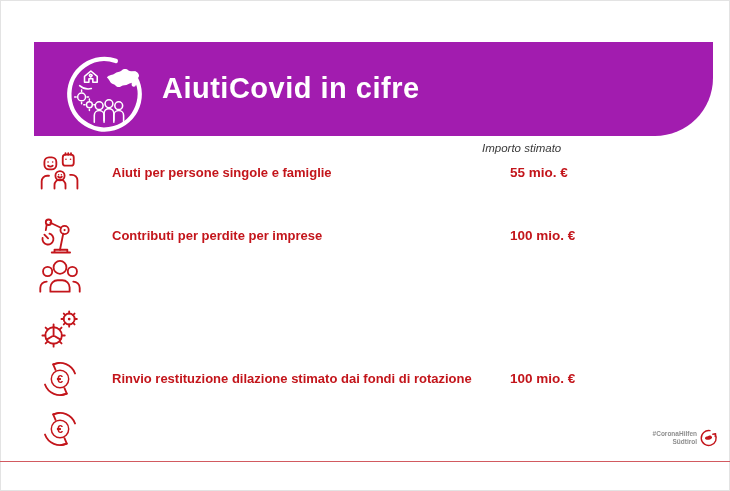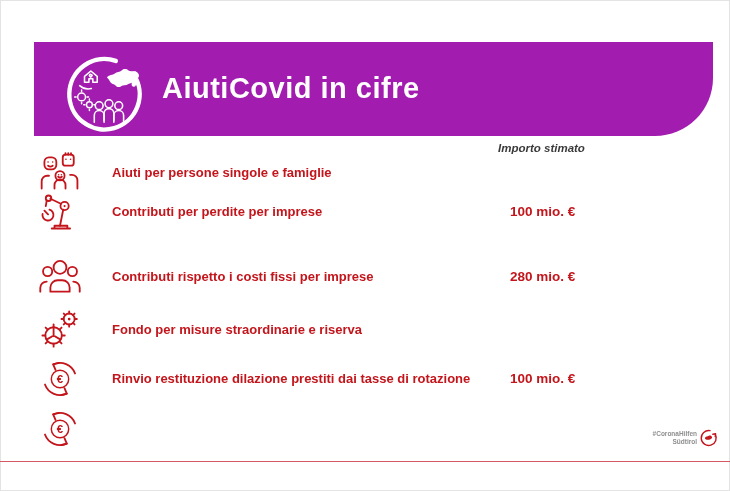--- a/index.html
+++ b/index.html
@@ -19,37 +19,37 @@
     margin-left:26px;
   }
   .banner-logo{position:absolute;left:30px;top:8px;width:86px;height:86px;}
   .banner-title{
     position:absolute;left:128px;top:30px;
     color:#ffffff;font-size:29px;font-weight:bold;letter-spacing:.5px;
     white-space:nowrap;
   }
   
   .col-header{
-    position:absolute;left:498px;top:142px;
-    font-size:11.5px;font-weight:bold;font-style:italic;color:#3a3a3a;
+    position:absolute;left:482px;top:142px;
+    font-size:11.5px;font-weight:normal;font-style:italic;color:#3a3a3a;
     white-space:nowrap;
   }
   
   .row{position:absolute;left:0;width:672px;height:48px;}
   .row .icon{position:absolute;left:38px;top:2px;width:44px;height:44px;}
   .row .icon svg{width:44px;height:44px;}
   .row .label{
     position:absolute;left:112px;top:0;height:48px;line-height:48px;
     font-size:13px;font-weight:bold;color:#c3151b;white-space:nowrap;
   }
   .row .amount{
     position:absolute;left:510px;top:0;height:48px;line-height:48px;
     font-size:13.5px;font-weight:bold;color:#c3151b;white-space:nowrap;
   }
-  .r1{top:149px}.r2{top:188px}.r3{top:253px}.r4{top:306px}.r5{top:355px}.r6{top:405px}
+  .r1{top:149px}.r2{top:212px}.r3{top:253px}.r4{top:306px}.r5{top:355px}.r6{top:405px}
   
   .footer-rule{position:absolute;left:0;top:461px;width:730px;height:1px;background:#d25a60;}
   .brand{
     position:absolute;left:590px;top:430px;width:107px;text-align:right;
     color:#8e8e8e;font-size:6.5px;line-height:7.5px;font-weight:bold;
   }
   .brand-logo{position:absolute;left:699px;top:428px;width:20px;height:20px;}
   .ic{stroke:#c3151b;fill:none;stroke-width:2;stroke-linecap:round;stroke-linejoin:round;}
   .icf{fill:#c3151b;stroke:none;}
   .wl{stroke:#ffffff;fill:none;stroke-linecap:round;stroke-linejoin:round;}
@@ -112,20 +112,21 @@
             <circle cx="11" cy="12" r=".9"></circle>
             <circle cx="16" cy="12" r=".9"></circle>
             <circle cx="30.5" cy="9" r=".9"></circle>
             <circle cx="35.5" cy="9" r=".9"></circle>
             <circle cx="22.5" cy="26" r=".8"></circle>
             <circle cx="25.5" cy="26" r=".8"></circle>
           </g>
       </svg>
     </span>
     <span class="label">Aiuti per persone singole e famiglie</span>
+    <span class="amount">55 mio. €</span>
   </div>
 
   <div class="row r2">
     <span class="icon">
       <svg viewBox="0 0 48 48">
         <g class="ic" stroke-width="1.9">
           <path d="M18,42 v-3 h14 v3 z M15,42 h20"></path>
           <path d="M24,39 L27.5,21.5"></path>
           <circle cx="29" cy="17.5" r="4.5"></circle>
           <path d="M25,15 L13.5,9.5"></path>
@@ -149,56 +150,53 @@
         <g class="ic" stroke-width="1.9">
           <circle cx="10.5" cy="18" r="5"></circle>
           <path d="M2.5,40 v-4 a7,7 0 0 1 7,-7"></path>
           <circle cx="37.5" cy="18" r="5"></circle>
           <path d="M45.5,40 v-4 a7,7 0 0 0 -7,-7"></path>
           <circle cx="24" cy="13.5" r="7"></circle>
           <path d="M13.5,40 v-4.5 a8,8 0 0 1 8,-8 h5 a8,8 0 0 1 8,8 v4.5 z"></path>
         </g>
       </svg>
     </span>
-    <span class="label">Contributi rispetto i costi fissi per imprese</span>
-    <span class="amount">280 mio. €</span>
   </div>
 
   <div class="row r4">
     <span class="icon">
       <svg viewBox="0 0 48 48">
         <g class="ic" stroke-width="1.8">
           <circle cx="17" cy="30" r="9"></circle>
           <path d="M17,30 L17,21 M17,30 L9.4,34.5 M17,30 L24.6,34.5"></path>
           <path d="M26,30 h3.2 M23.4,36.4 l2.3,2.3 M17,39 v3.2 M10.6,36.4 l-2.3,2.3 M8,30 h-3.2 M10.6,23.6 l-2.3,-2.3 M17,21 v-3.2 M23.4,23.6 l2.3,-2.3"></path>
           <circle cx="34" cy="12" r="6"></circle>
           <path d="M40,12 h2.4 M28,12 h-2.4 M34,6 v-2.4 M34,18 v2.4 M38.2,16.2 l1.7,1.7 M29.8,16.2 l-1.7,1.7 M29.8,7.8 l-1.7,-1.7 M38.2,7.8 l1.7,-1.7"></path>
         </g>
         <g class="icf">
             <circle cx="34" cy="12" r="1.5"></circle>
           </g>
       </svg>
     </span>
-    <span class="label">Fondo per misure straordinarie e riserva</span>
   </div>
 
   <div class="row r5">
     <span class="icon">
       <svg viewBox="0 0 48 48">
         <g class="ic" stroke-width="1.9">
           <circle cx="24" cy="24" r="9.5" stroke-width="1.6"></circle>
           <path d="M40.4,18 A17.5,17.5 0 0 0 16.6,8.1"></path>
           <path d="M16.6,8.1 l6.3,-1.6 M16.6,8.1 l2.5,5.9"></path>
           <path d="M7.6,30 A17.5,17.5 0 0 0 31.4,39.9"></path>
           <path d="M31.4,39.9 l-6.3,1.6 M31.4,39.9 l-2.5,-5.9"></path>
         </g>
         <text x="24" y="28.6" text-anchor="middle" font-family="Liberation Sans, sans-serif" font-size="12.5" font-weight="bold" fill="#c3151b">€</text>
       </svg>
     </span>
-    <span class="label">Rinvio restituzione dilazione prestiti dai tasse di rotazione</span>
+    <span class="label">Rinvio restituzione dilazione stimato dai fondi di rotazione</span>
     <span class="amount">100 mio. €</span>
   </div>
 
   <div class="row r6">
     <span class="icon">
       <svg viewBox="0 0 48 48">
         <g class="ic" stroke-width="1.9">
           <circle cx="24" cy="24" r="9.5" stroke-width="1.6"></circle>
           <path d="M40.4,18 A17.5,17.5 0 0 0 16.6,8.1"></path>
           <path d="M16.6,8.1 l6.3,-1.6 M16.6,8.1 l2.5,5.9"></path>

